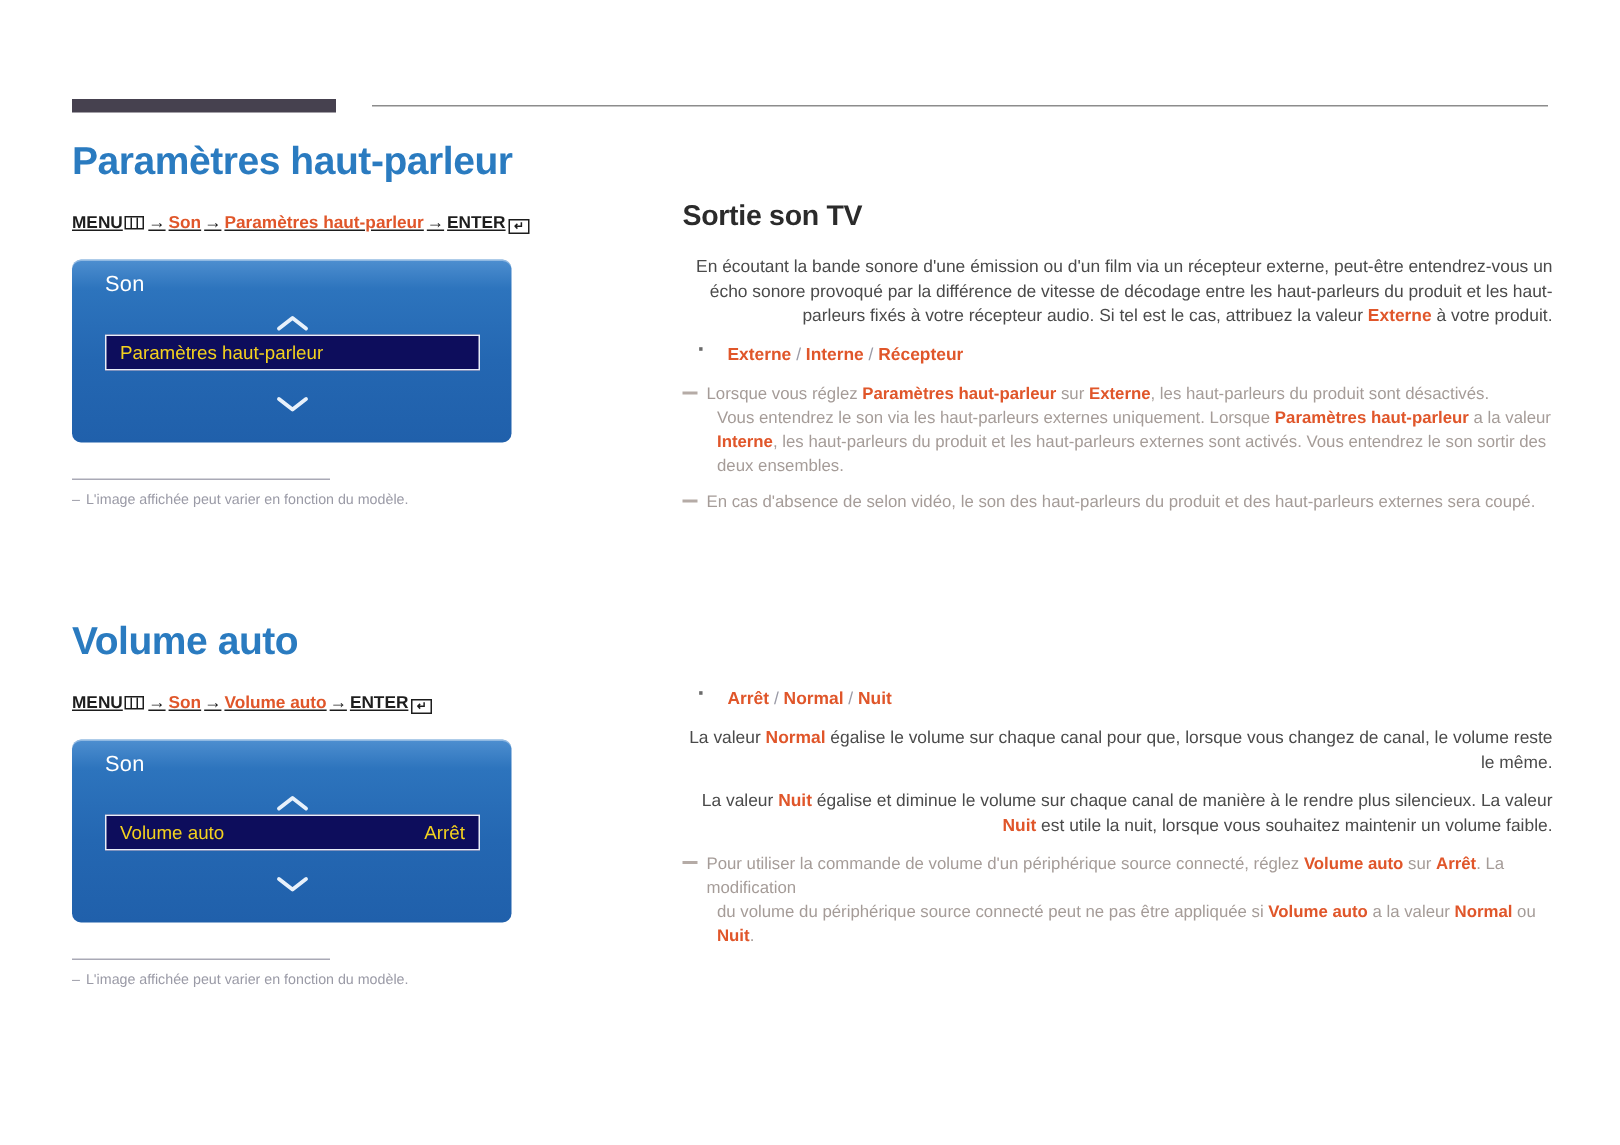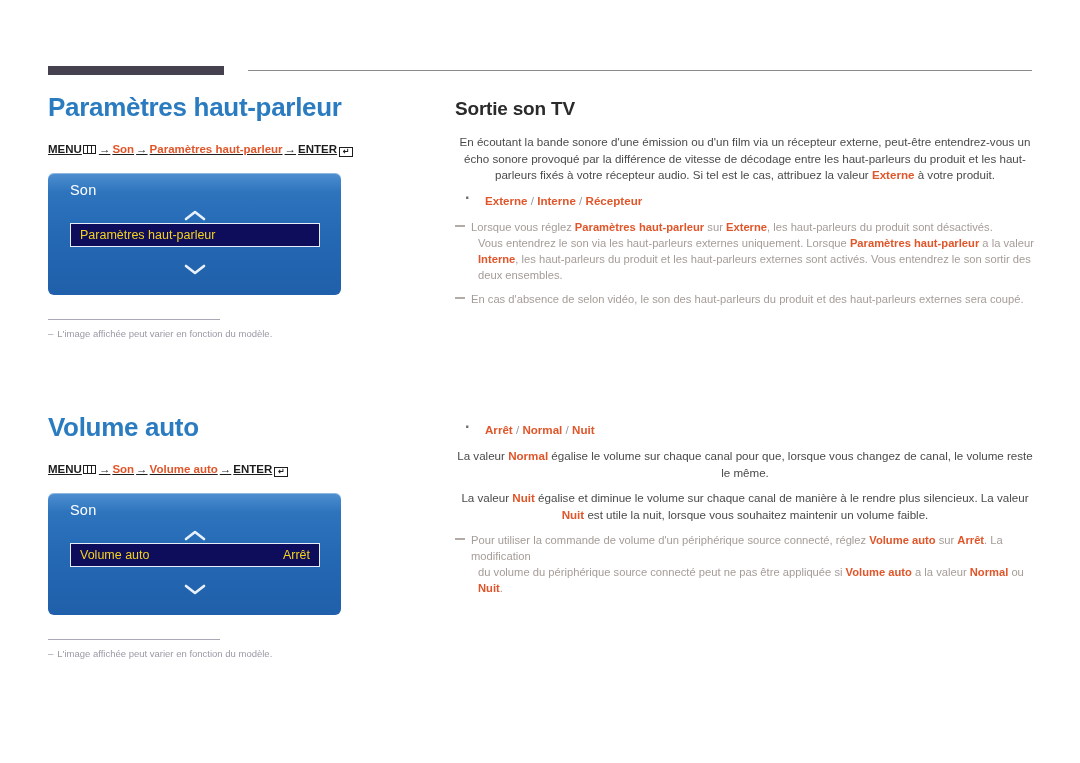--- a/index.html
+++ b/index.html
@@ -49,20 +49,21 @@
   
   .left-col {
     position: absolute;
     left: 48px;
     width: 360px;
   }
   .right-col {
     position: absolute;
     left: 455px;
     width: 580px;
+    margin-top: 36px;
   }
 
   
   .sec1-left  { top: 92px; }
   .sec1-right { top: 98px; }
   .sec2-left  { top: 412px; }
   .sec2-right { top: 416px; }
 
   
   h1.page-title {
@@ -210,21 +211,21 @@
     white-space: nowrap;
   }
   .caption .dash { margin-right: 4px; }
 
   
   p.body {
     margin: 0 0 9px 0;
     font-size: 11.6px;
     line-height: 16.5px;
     color: #4a4a4a;
-    text-align: center;
+    text-align: right;
   }
   .hl {
     color: #e0562a;
     font-weight: bold;
   }
 
   ul.opts {
     margin: 6px 0 10px 0;
     padding: 0;
     list-style: none;

